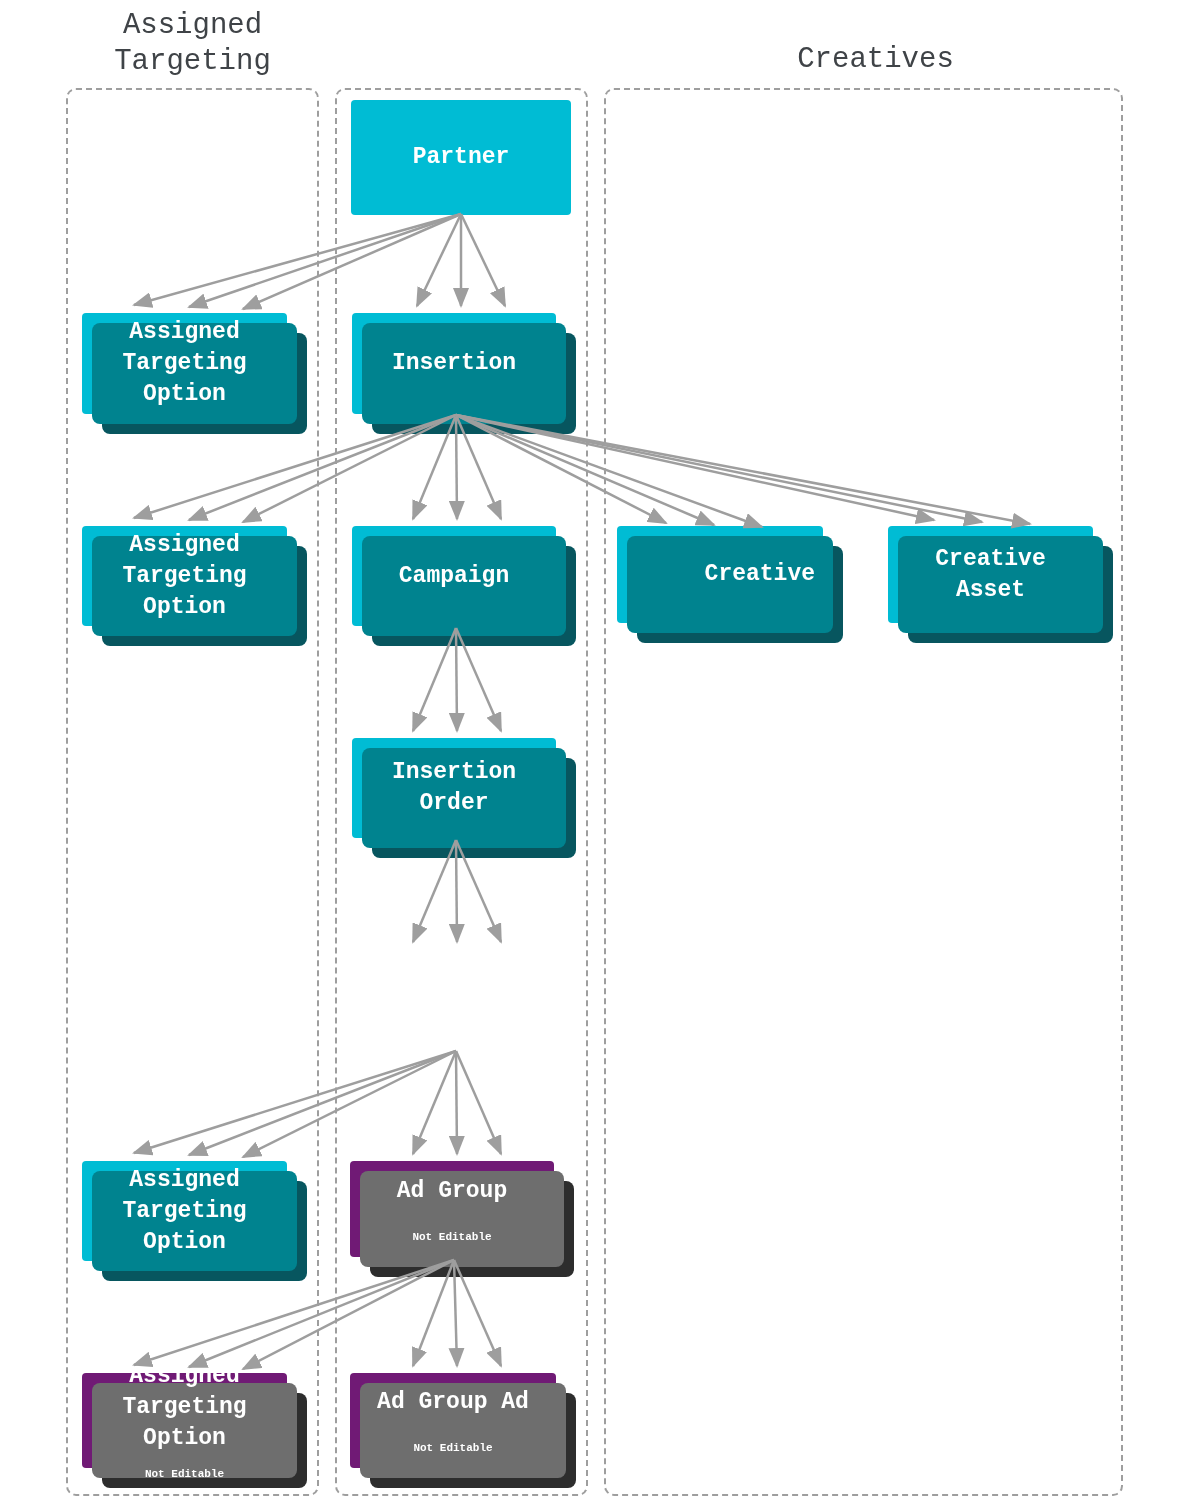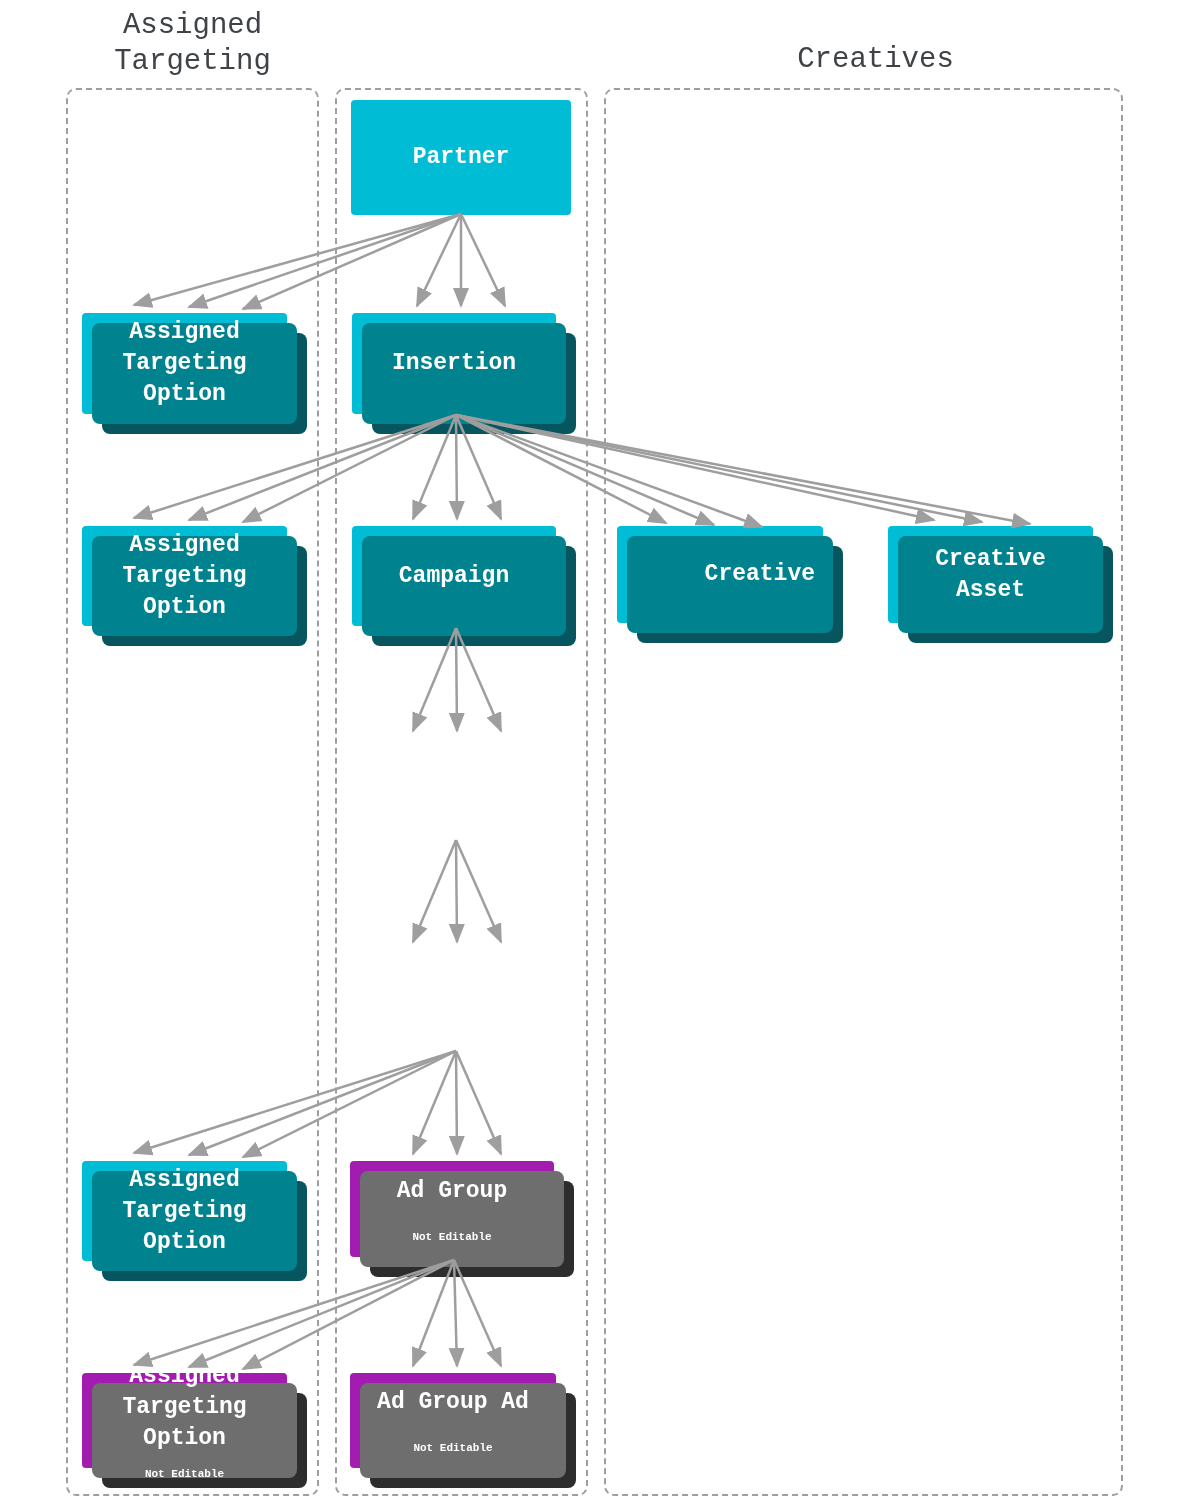--- a/index.html
+++ b/index.html
@@ -52,21 +52,21 @@
     line-height:31px;
     white-space:pre-line;
   }
   .sub{
     font-size:11px;
     font-weight:bold;
     margin-top:14px;
   }
   .n-ad-group .sub,.n-ad-group-ad .sub{margin-top:24px;}
   .teal{background:#00bcd4;}
-  .gray{background:#a21caf;}
+  .gray{background:#701a75;}
   .stacked::before{
     content:"";position:absolute;
     left:20px;top:20px;width:100%;height:100%;
     border-radius:8px;z-index:-2;
   }
   .stacked::after{
     content:"";position:absolute;
     left:10px;top:10px;width:100%;height:100%;
     border-radius:8px;z-index:-1;
   }
@@ -135,20 +135,23 @@
   </div>
 
   <div class="node teal stacked n-creative">
     <span class="lbl">Creative</span>
   </div>
 
   <div class="node teal stacked n-creative-asset">
     <span class="lbl">Creative Asset</span>
   </div>
 
+  <div class="node teal stacked n-insertion-order">
+    <span class="lbl">Insertion Order</span>
+  </div>
 
 
   <div class="node teal stacked n-ato-line-item">
     <span class="lbl">Assigned
 Targeting
 Option</span>
   </div>
 
   <div class="node gray stacked n-ad-group">
     <span class="lbl">Ad Group</span>

